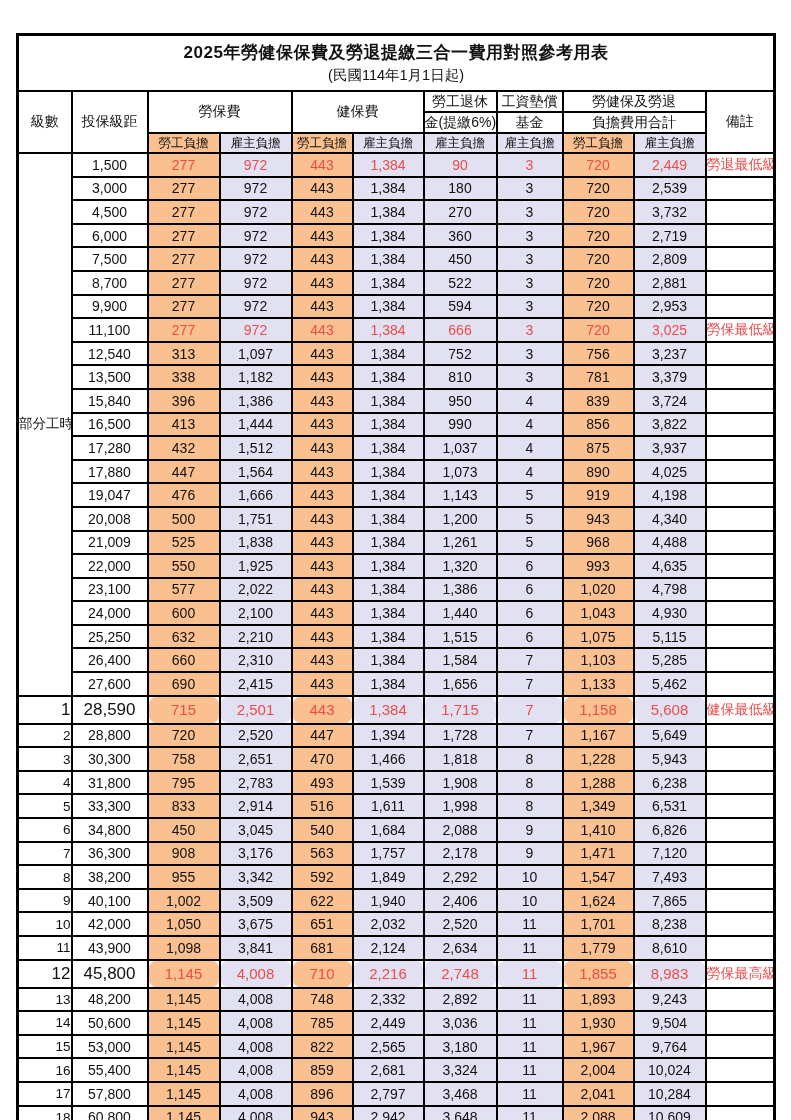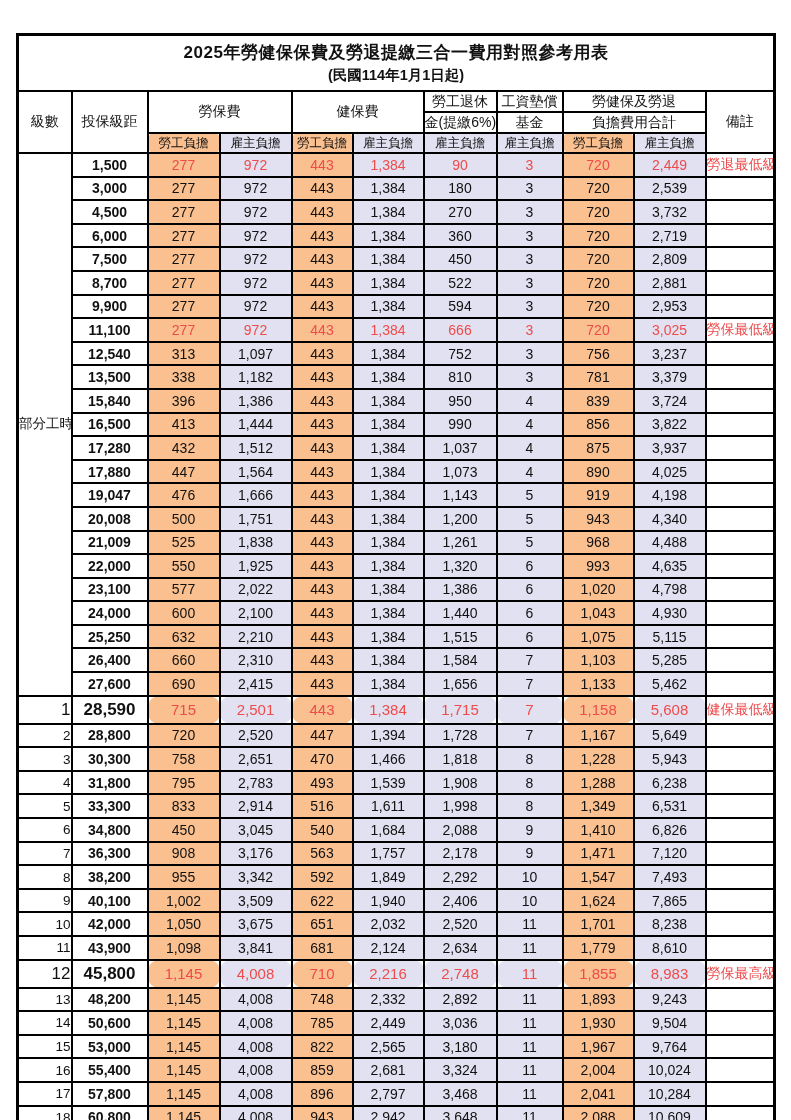--- a/index.html
+++ b/index.html
@@ -25,26 +25,26 @@
     border: 2px solid #000;
     text-align: center;
     vertical-align: middle;
     padding: 0;
     white-space: nowrap;
     overflow: hidden;
     font-weight: normal;
   }
   .titlecell { height: 54px; border-bottom: 2px solid #000; }
   .title-line { font-size: 17px; font-weight: bold; letter-spacing: 0.5px; }
-  .subtitle-line { font-size: 14.5px; font-weight: bold; margin-top: 2px; }
+  .subtitle-line { font-size: 14.5px; font-weight: normal; margin-top: 2px; }
   thead tr.h th { font-size: 14px; height: 19px; }
   thead tr.burden th { font-size: 12.5px; height: 18px; border-radius: 6px; }
   tbody td { font-size: 14px; height: 21.6px; }
   tbody td.lvl { font-size: 13.5px; text-align: right; }
-  tbody td.bracket { font-size: 14px; font-weight: bold; }
+  tbody td.bracket { font-size: 14px; }
   tbody tr.big { height: 28px; }
   tbody tr.big td.lvl, tbody tr.big td.bracket { font-size: 17px; }
   tbody tr.big td.val { font-size: 15px; border-radius: 11px; }
   .emp { background: var(--emp, #FAC090); }
   .er  { background: var(--er, #E2E1F1); }
   tr.hl td.val { color: var(--red, #EE4B4B); }
   td.remark { font-size: 14px; color: var(--red, #EE4B4B); }
 </style>
 </head>
 <body>

